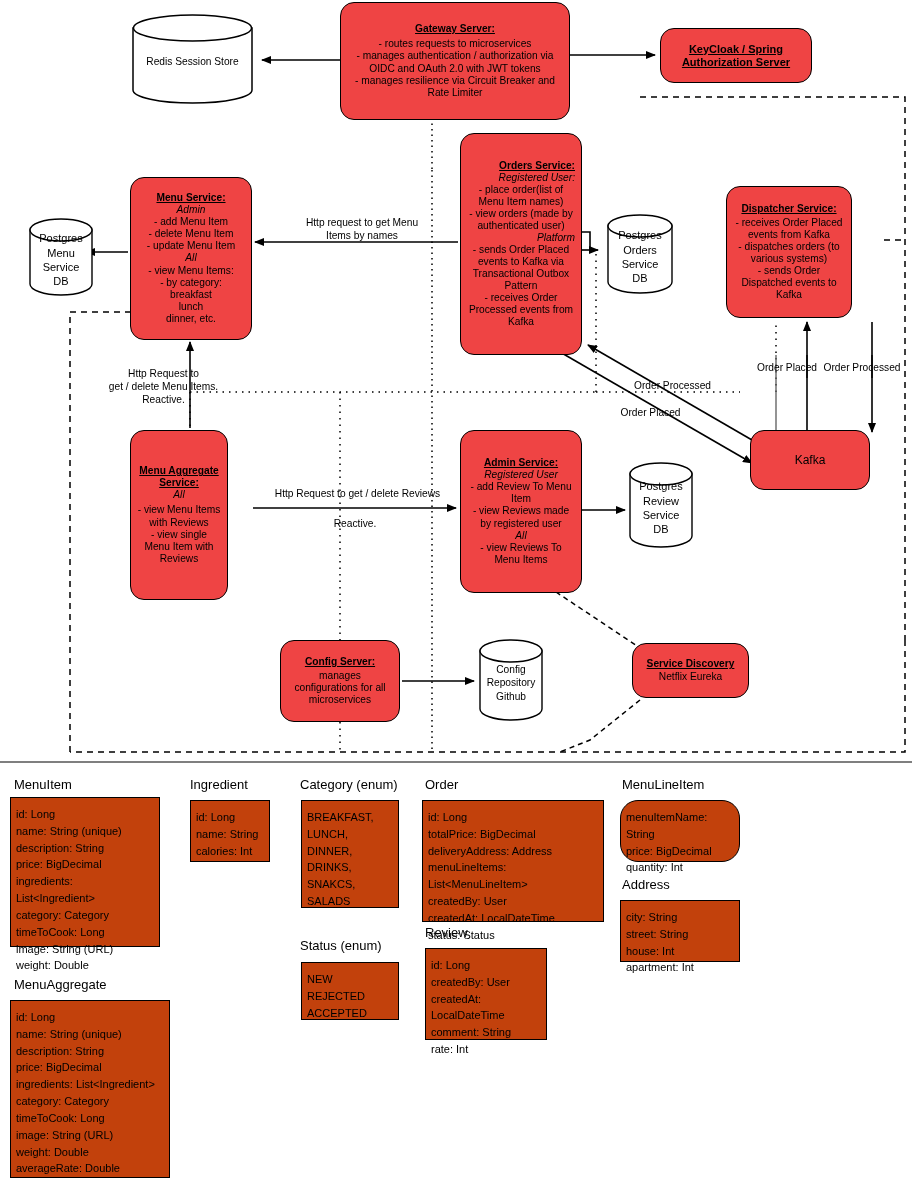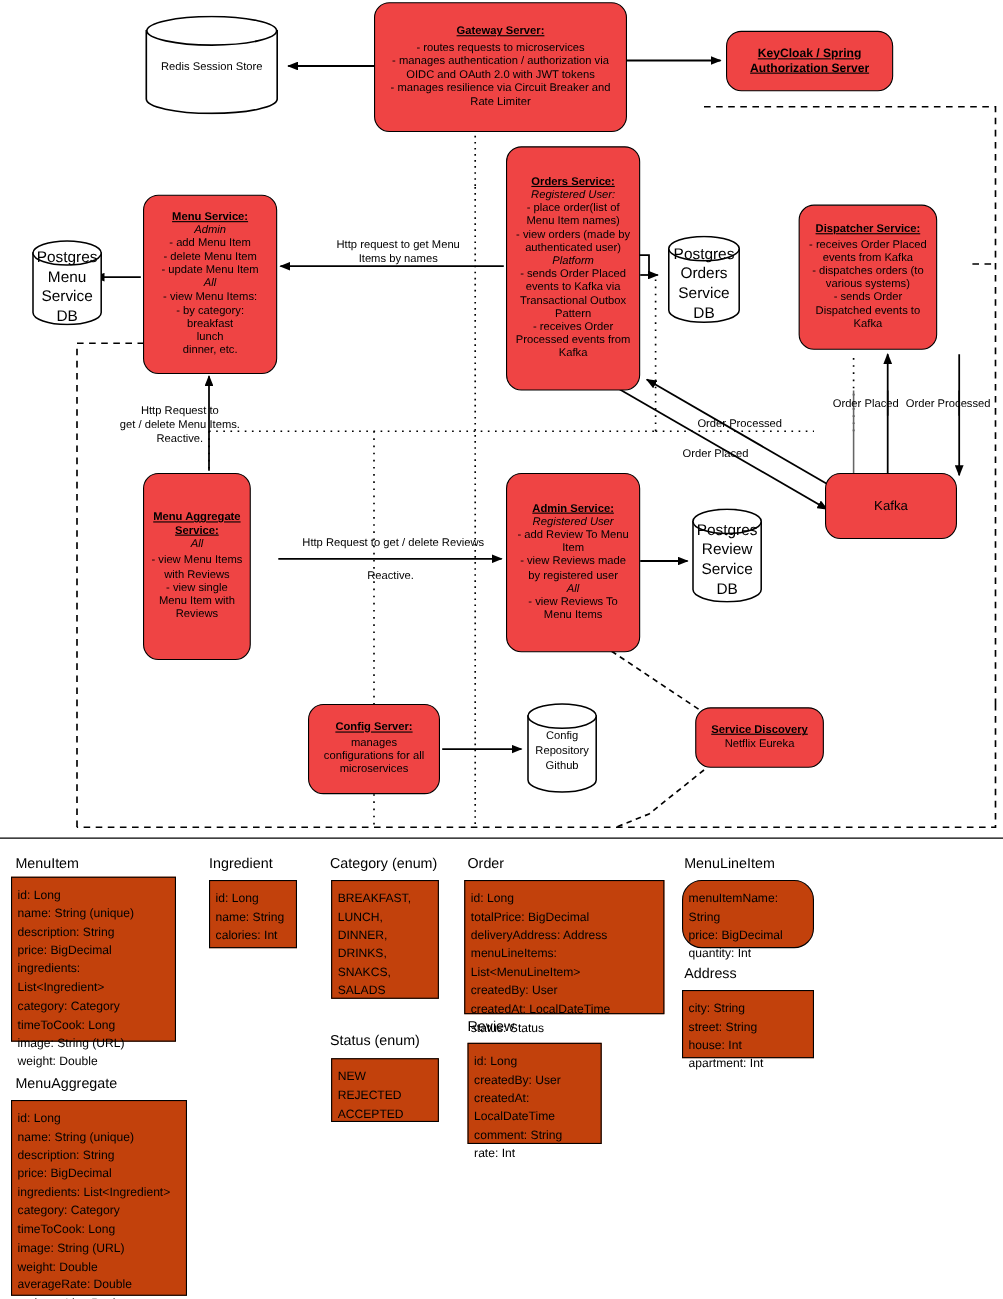--- a/index.html
+++ b/index.html
@@ -69,21 +69,21 @@
   .entity-box{
     position:absolute;
     box-sizing:border-box;
     border:1.4px solid #000;
     background:#c2410c;
     padding:8px 6px 8px 5px;
     font-size:11px;
     line-height:1.53;
     white-space:pre-line;
   }
-  .nodetext-9{ font-size:14px; }
+  .nodetext-9{ font-size:11px; }
   .nodetext-10{ font-size:10.2px; }
   .nodetext-11{ font-size:11px; }
   .nodetext-12{ font-size:12px; }
 </style>
 </head>
 <body>
 
 <div id="canvas">
 
   <svg class="layer" viewBox="0 0 912 1181">
@@ -163,21 +163,21 @@
   </div>
 
   <div class="cyl nodetext-10" style="left:130px; top:14px; width:125px; height:90px;">
     <svg viewBox="0 0 125 90" width="125" height="90">
       <path d="M3,14 L3,76 A59,13 0 0 0 122,76 L122,14 Z" fill="#fff" stroke="#000" stroke-width="1.5"></path>
       <ellipse cx="62.5" cy="14" rx="59" ry="13" fill="#fff" stroke="#000" stroke-width="1.5"></ellipse>
     </svg>
     <span class="cyl-txt">Redis Session Store</span>
   </div>
 
-  <div class="node rounded nodetext-10" style="left:460px; top:133px; width:122px; height:222px; padding:5px 6px;">
+  <div class="node rounded nodetext-10" style="left:460px; top:133px; width:122px; height:222px; padding:5px 6px;align-items:flex-end;">
     <div class="ttl">Orders Service:</div>
     <div class="ital">Registered User:</div>
     <div class="ln">- place order(list of Menu Item names)
 - view orders (made by authenticated user)</div>
     <div class="ital">Platform</div>
     <div class="ln">- sends Order Placed events to Kafka via Transactional Outbox Pattern
 - receives Order Processed events from Kafka</div>
   </div>
 
   <div class="node rounded nodetext-10" style="left:130px; top:177px; width:122px; height:163px; padding:5px 6px;">

